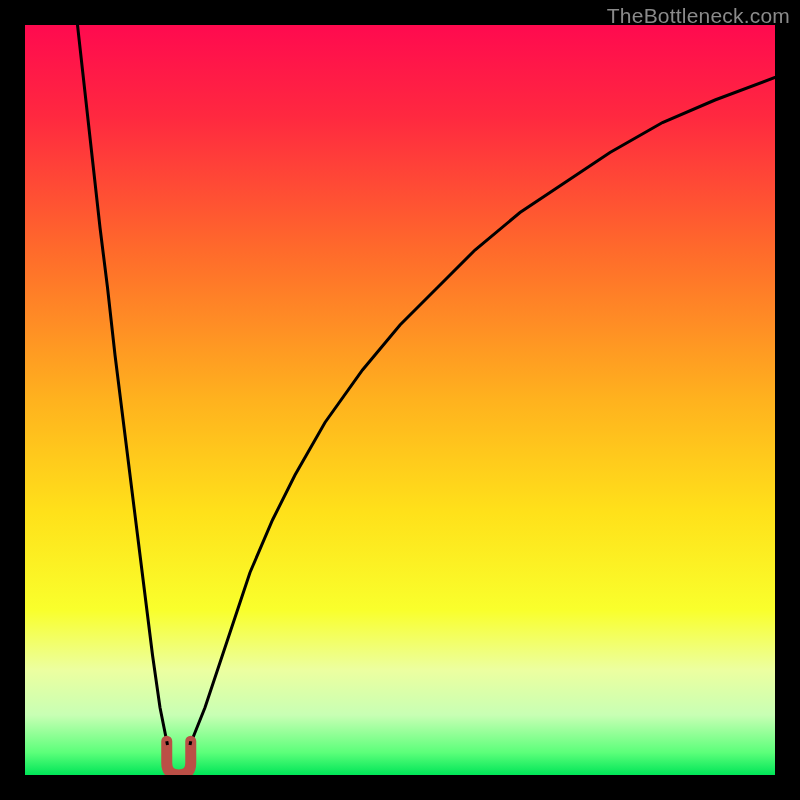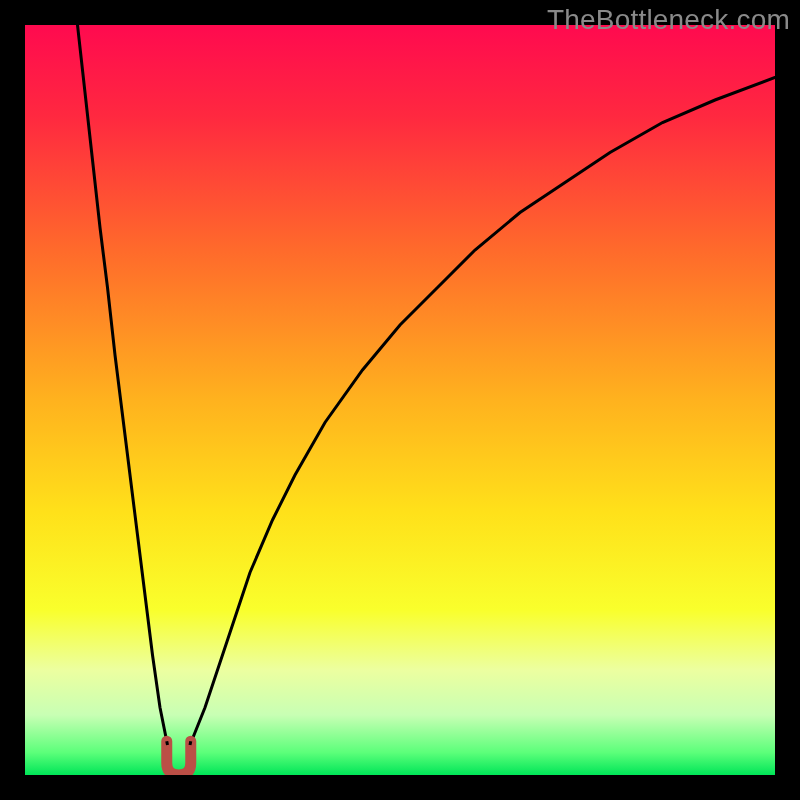--- a/index.html
+++ b/index.html
@@ -22,21 +22,21 @@
     top: 25px;
     width: 750px;
     height: 750px;
     overflow: hidden;
   }
   .watermark {
     position: absolute;
     top: 4px;
     right: 10px;
     color: #8a8a8a;
-    font-size: 28px;
+    font-size: 21px;
     font-weight: 400;
     letter-spacing: 0.2px;
     z-index: 5;
   }
   svg { display: block; }
 </style>
 </head>
 <body>
 
 <div class="frame">

